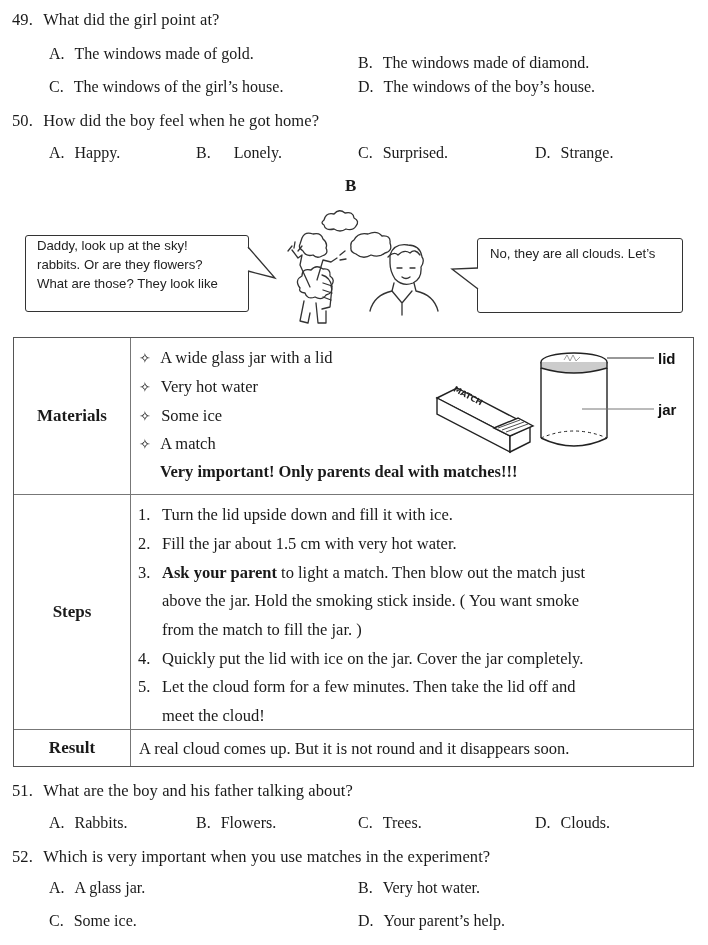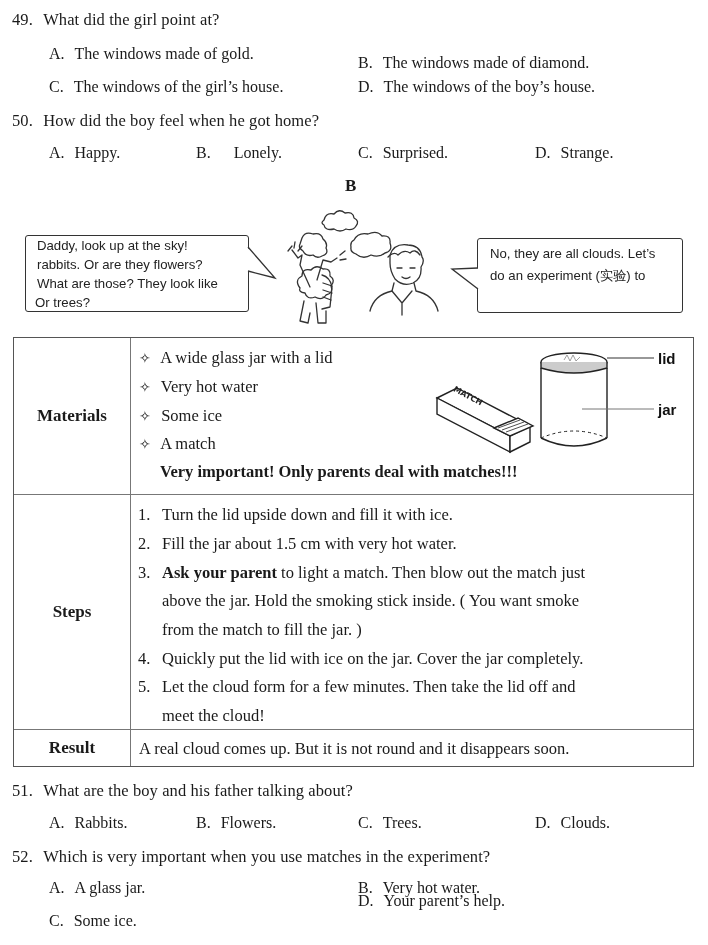--- a/index.html
+++ b/index.html
@@ -68,30 +68,28 @@
   <span>D.</span>
   <span style="margin-left:6px;">Strange.</span>
 </div>
 
 <div class="abs bold" style="left:345px; top:176px; font-size:17px;">B</div>
 
 <div class="bubble" style="left:25px; top:235px; width:224px; height:77px; padding:0 0 0 11px;">
   <span class="line" style="margin-top:0px;">Daddy, look up at the sky!</span>
   <span class="line">rabbits. Or are they flowers?</span>
   <span class="line">What are those? They look like</span>
-  <span class="line" style="margin-left:-2px;">Or trees?</span>
 </div>
 <svg class="abs" style="left:247px; top:245px;" width="30" height="40">
   <polygon points="0,2 28,33 0,26" fill="#fff" stroke="none"></polygon>
   <polyline points="1,2 28,33 1,26" fill="none" stroke="#333" stroke-width="1.3"></polyline>
 </svg>
 
 <div class="bubble" style="left:477px; top:238px; width:206px; height:75px; padding:4px 0 0 12px; line-height:22px;">
   <span class="line">No, they are all clouds. Let’s</span>
-  <span class="line">do an experiment (实验) to</span>
 
 </div>
 <svg class="abs" style="left:450px; top:265px;" width="30" height="35">
   <polygon points="29,3 2,4 29,24" fill="#fff" stroke="none"></polygon>
   <polyline points="28,3 2,4 28,24" fill="none" stroke="#333" stroke-width="1.3"></polyline>
 </svg>
 
 <svg class="abs" style="left:282px; top:205px;" width="160" height="125">
   <g fill="none" stroke="#333" stroke-width="1.3" stroke-linecap="round" stroke-linejoin="round">
 
@@ -228,16 +226,16 @@
   <span style="margin-left:6px;">A glass jar.</span>
 </div>
 <div class="abs opt" style="left:358px; top:879px;">
   <span>B.</span>
   <span style="margin-left:6px;">Very hot water.</span>
 </div>
 <div class="abs opt" style="left:49px; top:912px;">
   <span>C.</span>
   <span style="margin-left:6px;">Some ice.</span>
 </div>
-<div class="abs opt" style="left:358px; top:892px;text-align:right;">
+<div class="abs opt" style="left:358px; top:912px;text-align:right;">
   <span>D.</span>
   <span style="margin-left:6px;">Your parent’s help.</span>
 </div>
 
 </body></html>

